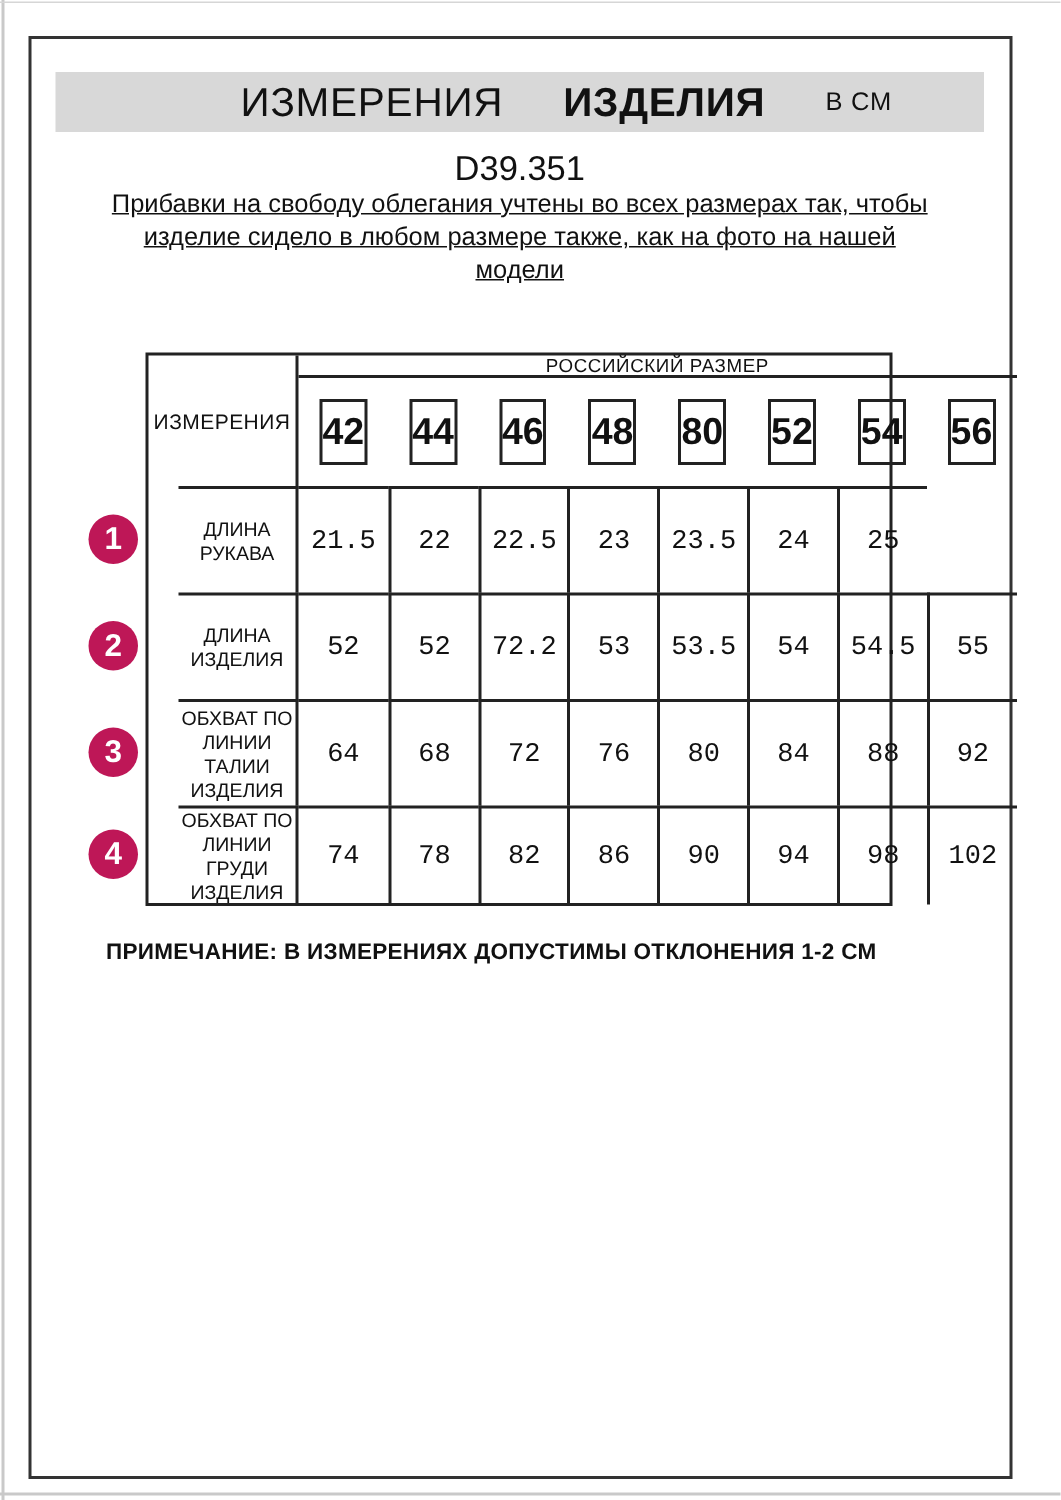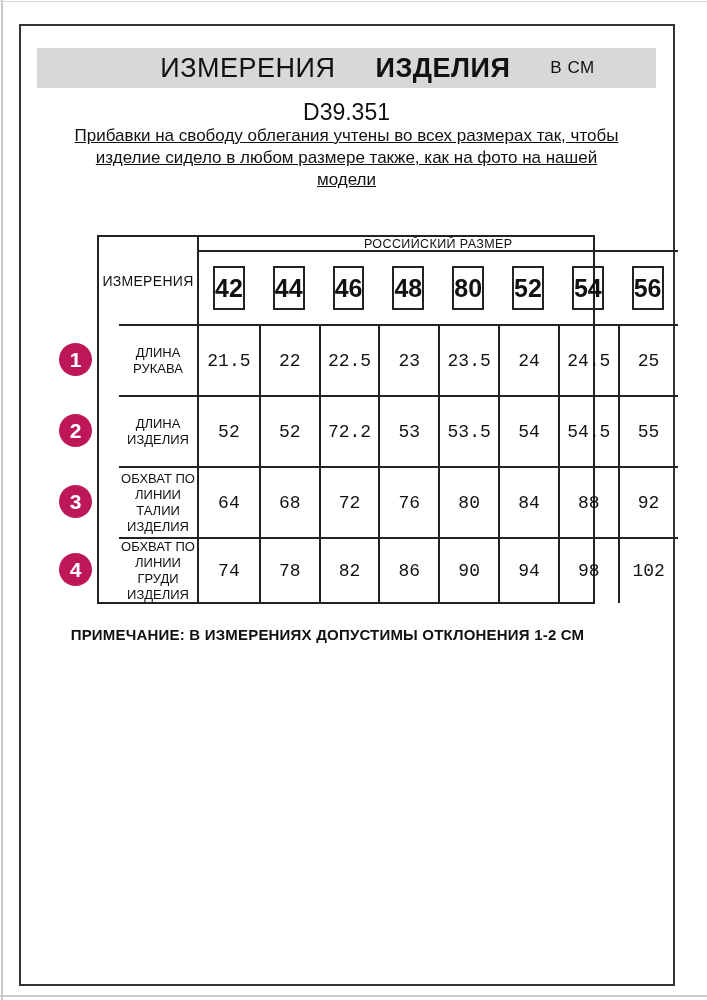--- a/index.html
+++ b/index.html
@@ -119,21 +119,20 @@
   <div class="size-cell">54</div>
   <div class="size-cell">56</div>
 
   <div class="row-label">ДЛИНА РУКАВА</div>
   <div class="val first">21.5</div>
   <div class="val">22</div>
   <div class="val">22.5</div>
   <div class="val">23</div>
   <div class="val">23.5</div>
   <div class="val">24</div>
-  <div class="val">24.5</div>
   <div class="val">25</div>
 
   <div class="row-label">ДЛИНА
 ИЗДЕЛИЯ</div>
   <div class="val first">52</div>
   <div class="val">52</div>
   <div class="val">72.2</div>
   <div class="val">53</div>
   <div class="val">53.5</div>
   <div class="val">54</div>

